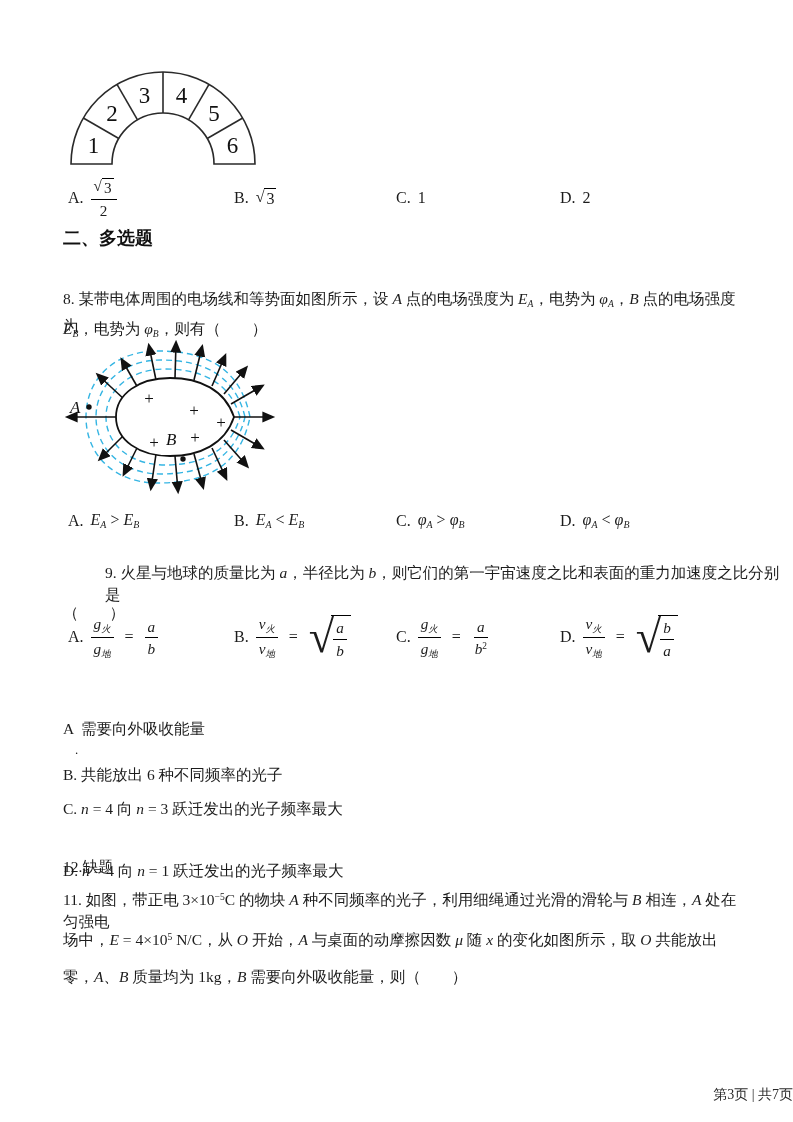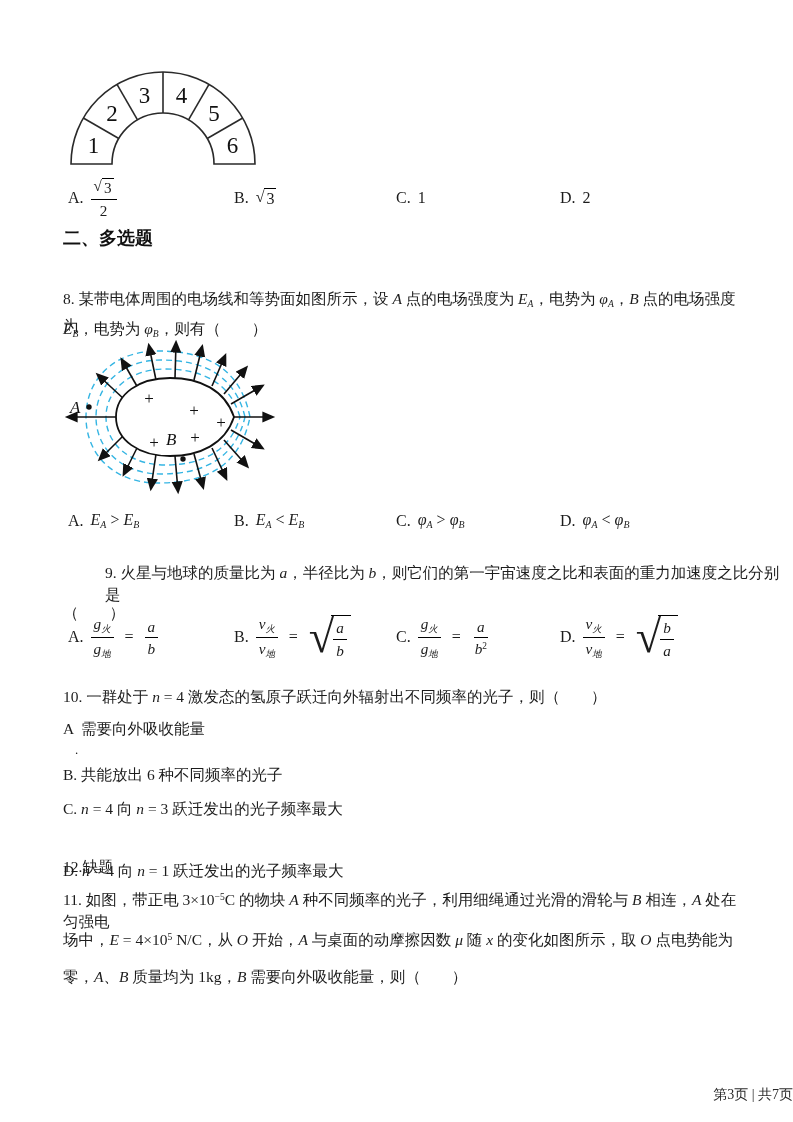--- a/index.html
+++ b/index.html
@@ -239,28 +239,27 @@
       <span class="sqrt-lg">
         <span class="radg">√</span>
         <span class="rbody"><span class="frac">
           <span class="fr-top"><i>b</i></span>
           <span class="fr-bot"><i>a</i></span>
         </span></span>
       </span>
     </span>
   </div>
 
-  <p class="line" style="top:670px;"><span>10. 一群处于 </span><span class="var">n</span><span> = 4 激发态的氢原子跃迁向外辐射出不同频率的光子，则（　　）</span></p>
   <p class="line" style="top:702px;"><span>A  需要向外吸收能量</span></p>
   <p class="line" style="top:722px;left:75px;"><span class="tiny">.</span></p>
   <p class="line" style="top:748px;"><span>B. 共能放出 6 种不同频率的光子</span></p>
   <p class="line" style="top:782px;"><span>C. </span><span class="var">n</span><span> = 4 向 </span><span class="var">n</span><span> = 3 跃迁发出的光子频率最大</span></p>
   <p class="line" style="top:815px;margin-top:45px;"><span>D. </span><span class="var">n</span><span> = 4 向 </span><span class="var">n</span><span> = 1 跃迁发出的光子频率最大</span></p>
 
   <p class="line" style="top:840px;"><span>12.缺题</span></p>
 
   <p class="line" style="top:870px;"><span>11. 如图，带正电 3×10</span><span class="sup">−5</span><span>C 的物块 </span><span class="var">A</span><span> 种不同频率的光子，利用细绳通过光滑的滑轮与 </span><span class="var">B</span><span> 相连，</span><span class="var">A</span><span> 处在匀强电</span></p>
-  <p class="line" style="top:910px;"><span>场中，</span><span class="var">E</span><span> = 4×10</span><span class="sup">5</span><span> N/C，从 </span><span class="var">O</span><span> 开始，</span><span class="var">A</span><span> 与桌面的动摩擦因数 </span><span class="var">μ</span><span> 随 </span><span class="var">x</span><span> 的变化如图所示，取 </span><span class="var">O</span><span> 点电势能为</span></p>
+  <p class="line" style="top:910px;"><span>场中，</span><span class="var">E</span><span> = 4×10</span><span class="sup">5</span><span> N/C，从 </span><span class="var">O</span><span> 开始，</span><span class="var">A</span><span> 与桌面的动摩擦因数 </span><span class="var">μ</span><span> 随 </span><span class="var">x</span><span> 的变化如图所示，取 </span><span class="var">O</span><span> 共能放出</span></p>
   <p class="line" style="top:950px;"><span>零，</span><span class="var">A</span><span>、</span><span class="var">B</span><span> 质量均为 1kg，</span><span class="var">B</span><span> 需要向外吸收能量，则（　　）</span></p>
 
   <div class="footer">第3页 | 共7页</div>
 
 </div>
 
 </body></html>

